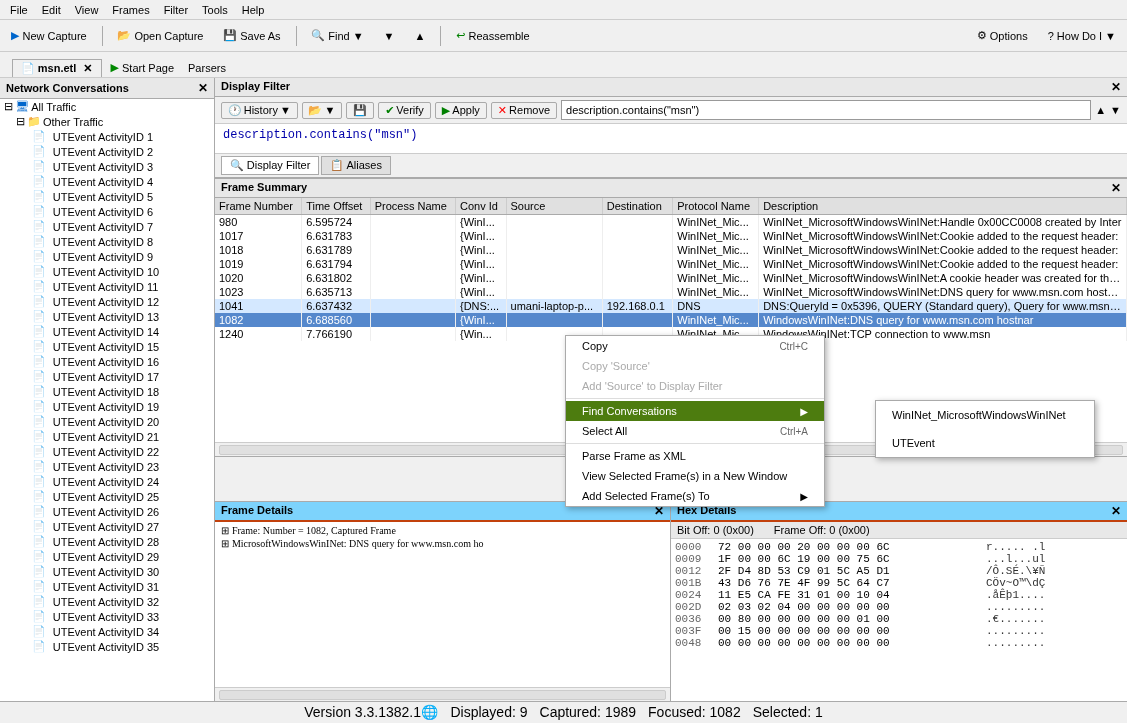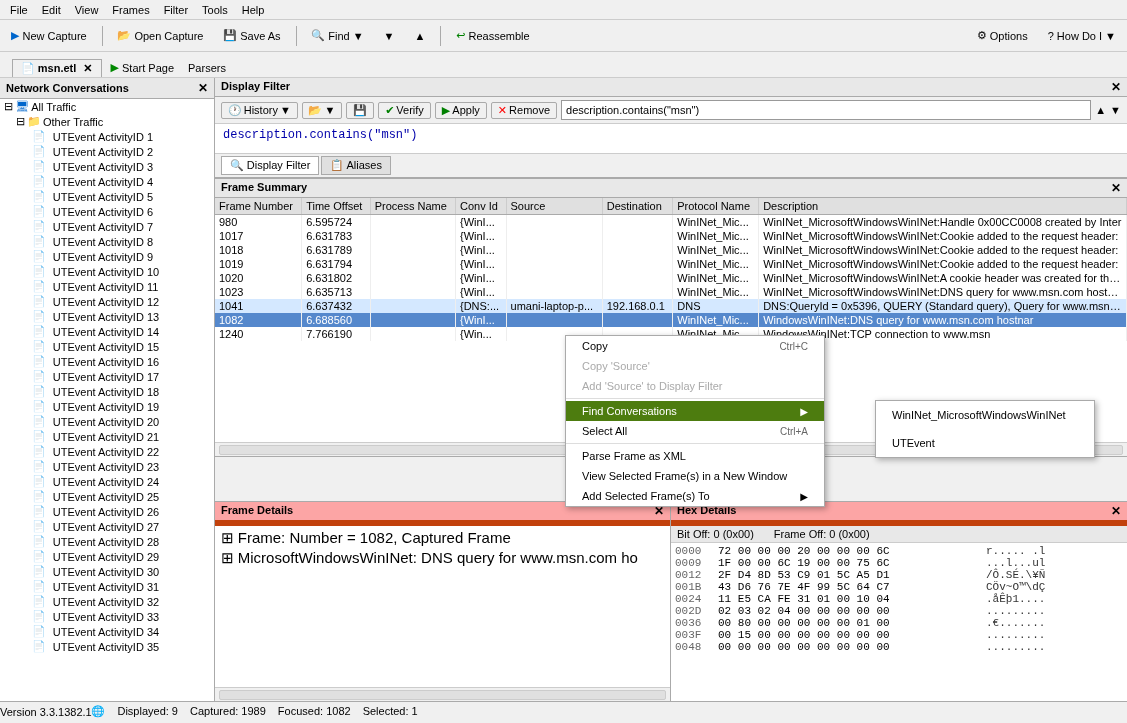--- a/index.html
+++ b/index.html
@@ -229,34 +229,34 @@
       flex-direction: column;
       background: white;
     }
     .hex-panel {
       flex: 1;
       display: flex;
       flex-direction: column;
       background: white;
     }
     .sub-panel-header {
-      background: #fca5a5;
+      background: #7dd3fc;
       padding: 2px 6px;
       font-weight: bold;
       font-size: 11px;
-      border-bottom: 6px solid #c2410c;
+      border-bottom: 2px solid #c2410c;
       display: flex;
       justify-content: space-between;
     }
     .frame-details-content {
       flex: 1;
       overflow: auto;
       padding: 2px 4px;
-      font-family: Liberation Sans, sans-serif;
-      font-size: 15px;
+      font-family: Liberation Serif, serif;
+      font-size: 10px;
     }
     .tree-line { padding: 1px 2px; cursor: pointer; }
     .hex-content {
       flex: 1;
       overflow: auto;
       font-family: 'Courier New', monospace;
       font-size: 11px;
       padding: 2px 4px;
     }
     .hex-row { display: flex; gap: 8px; }
@@ -298,25 +298,25 @@
     }
     .submenu-item {
       padding: 8px 16px;
       cursor: pointer;
     }
 
     
     .status-bar {
       background: #f0f0f0;
       border-top: 1px solid #aaa;
-      padding: 2px 0;
-      display: flex;
-      align-items: center;
-      justify-content: flex-start;
-      font-size: 11px;
+      padding: 2px 8px;
+      display: flex;
+      align-items: center;
+      justify-content: center;
+      font-size: 14px;
       height: 20px;
     }
     .status-right { display: flex; gap: 12px; }
 
     
     .h-scroll-area {
       height: 14px;
       background: #f0f0f0;
       border-top: 1px solid #ccc;
       display: flex;

